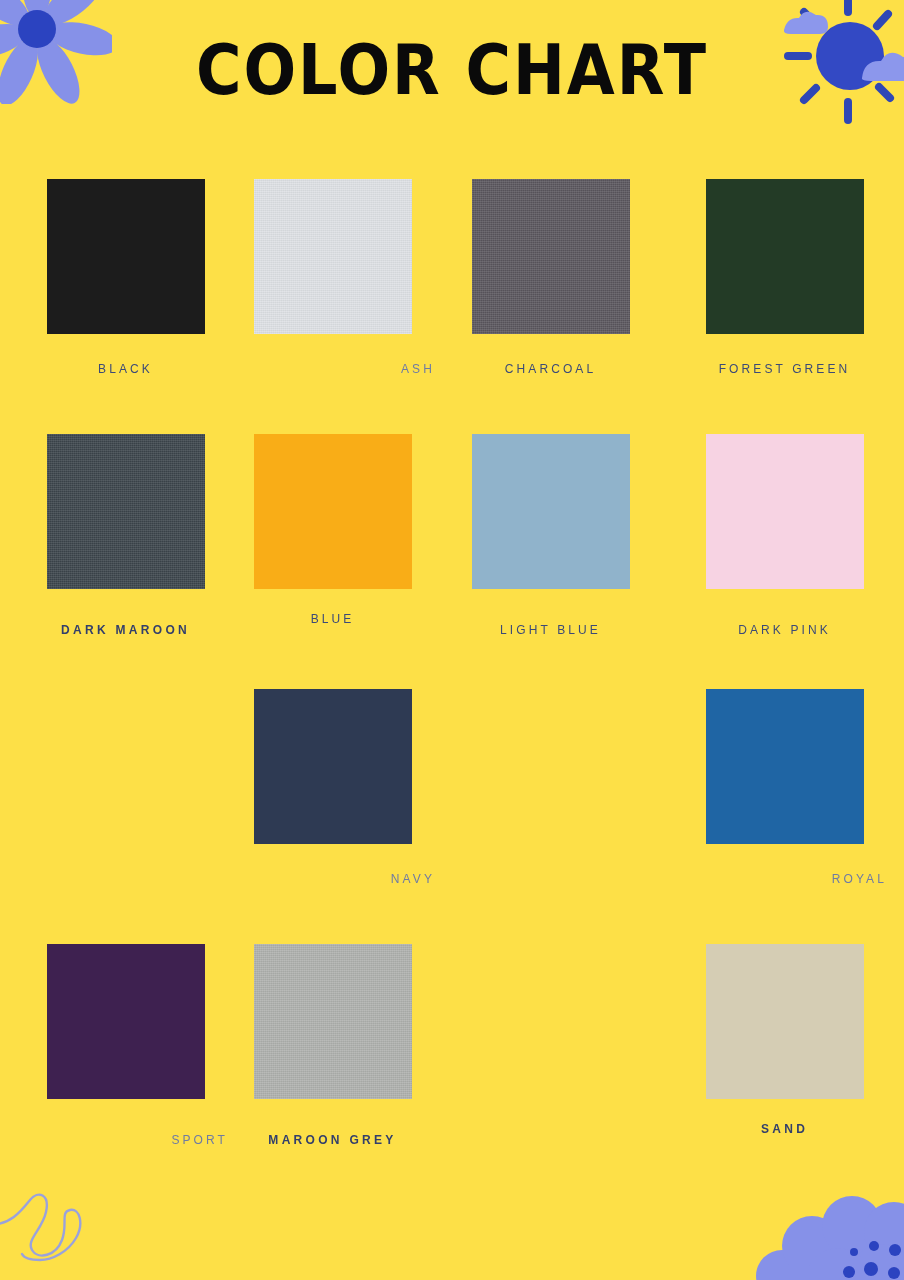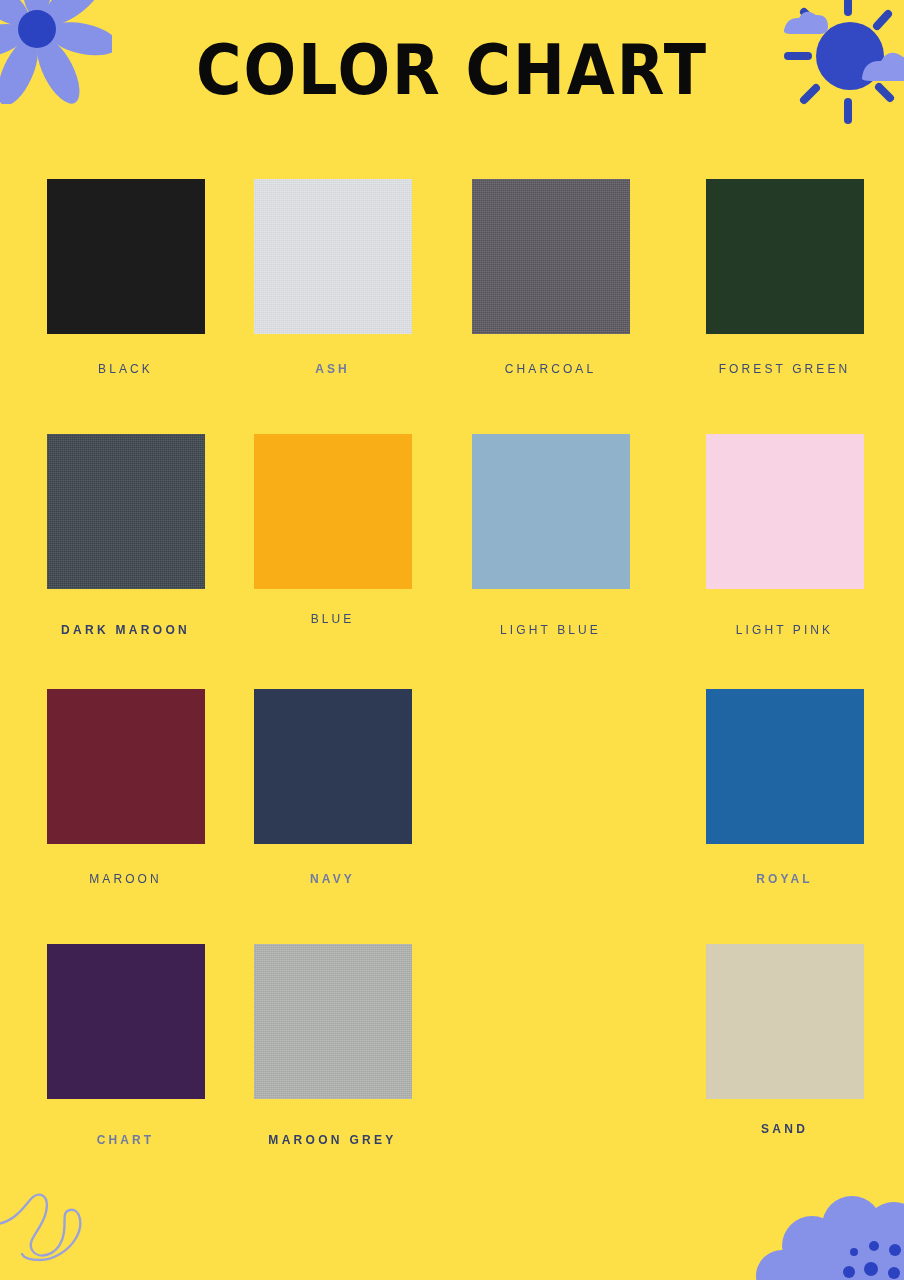--- a/index.html
+++ b/index.html
@@ -113,21 +113,21 @@
     font-family: "Liberation Sans", sans-serif;
     font-size: 12px;
     font-weight: 500;
     letter-spacing: 3.1px;
     color: #3C4A77;
     white-space: nowrap;
   }
   .label.pos-a { top: 212px; }
   .label.pos-b { top: 218px; }
   .label.pos-c { top: 207px; }
-  .label.light { color: #6F7BA3; font-weight: 700; }
+  .label.light { color: #6F7BA3; font-weight: 400; text-align: right; }
   .label.strong { color: #333F6B; font-weight: 700; letter-spacing: 3.3px; }
 </style>
 </head>
 <body>
 
 <div class="page">
 
   <div class="header">
 
     <div class="deco deco-flower">
@@ -211,51 +211,45 @@
       <div class="cell c2">
         <div class="swatch-wrap">
           <div class="swatch" style="background:#90B3CB"></div>
         </div>
         <div class="label pos-b">LIGHT BLUE</div>
       </div>
       <div class="cell c3">
         <div class="swatch-wrap">
           <div class="swatch" style="background:#F7D3E3"></div>
         </div>
-        <div class="label pos-b">LIGHT PINK</div>
+        <div class="label pos-b">DARK PINK</div>
+      </div>
+    </div>
+
+    <div class="row">
+      <div class="cell c1">
+        <div class="swatch-wrap">
+          <div class="swatch" style="background:#2E3A53"></div>
+        </div>
+        <div class="label pos-a light">NAVY</div>
+      </div>
+      <div class="cell c3">
+        <div class="swatch-wrap">
+          <div class="swatch" style="background:#1F65A4"></div>
+        </div>
+        <div class="label pos-a light">ROYAL</div>
       </div>
     </div>
 
     <div class="row">
       <div class="cell c0">
         <div class="swatch-wrap">
-          <div class="swatch" style="background:#6E2131"></div>
-        </div>
-        <div class="label pos-a">MAROON</div>
-      </div>
-      <div class="cell c1">
-        <div class="swatch-wrap">
-          <div class="swatch" style="background:#2E3A53"></div>
-        </div>
-        <div class="label pos-a light">NAVY</div>
-      </div>
-      <div class="cell c3">
-        <div class="swatch-wrap">
-          <div class="swatch" style="background:#1F65A4"></div>
-        </div>
-        <div class="label pos-a light">ROYAL</div>
-      </div>
-    </div>
-
-    <div class="row">
-      <div class="cell c0">
-        <div class="swatch-wrap">
           <div class="swatch" style="background:#3E2150"></div>
         </div>
-        <div class="label pos-b light">CHART</div>
+        <div class="label pos-b light">SPORT</div>
       </div>
       <div class="cell c1">
         <div class="swatch-wrap">
           <div class="swatch tex" style="background:#AFB1AE"></div>
         </div>
         <div class="label pos-b strong">MAROON GREY</div>
       </div>
       <div class="cell c3">
         <div class="swatch-wrap">
           <div class="swatch" style="background:#D5CDB4"></div>

